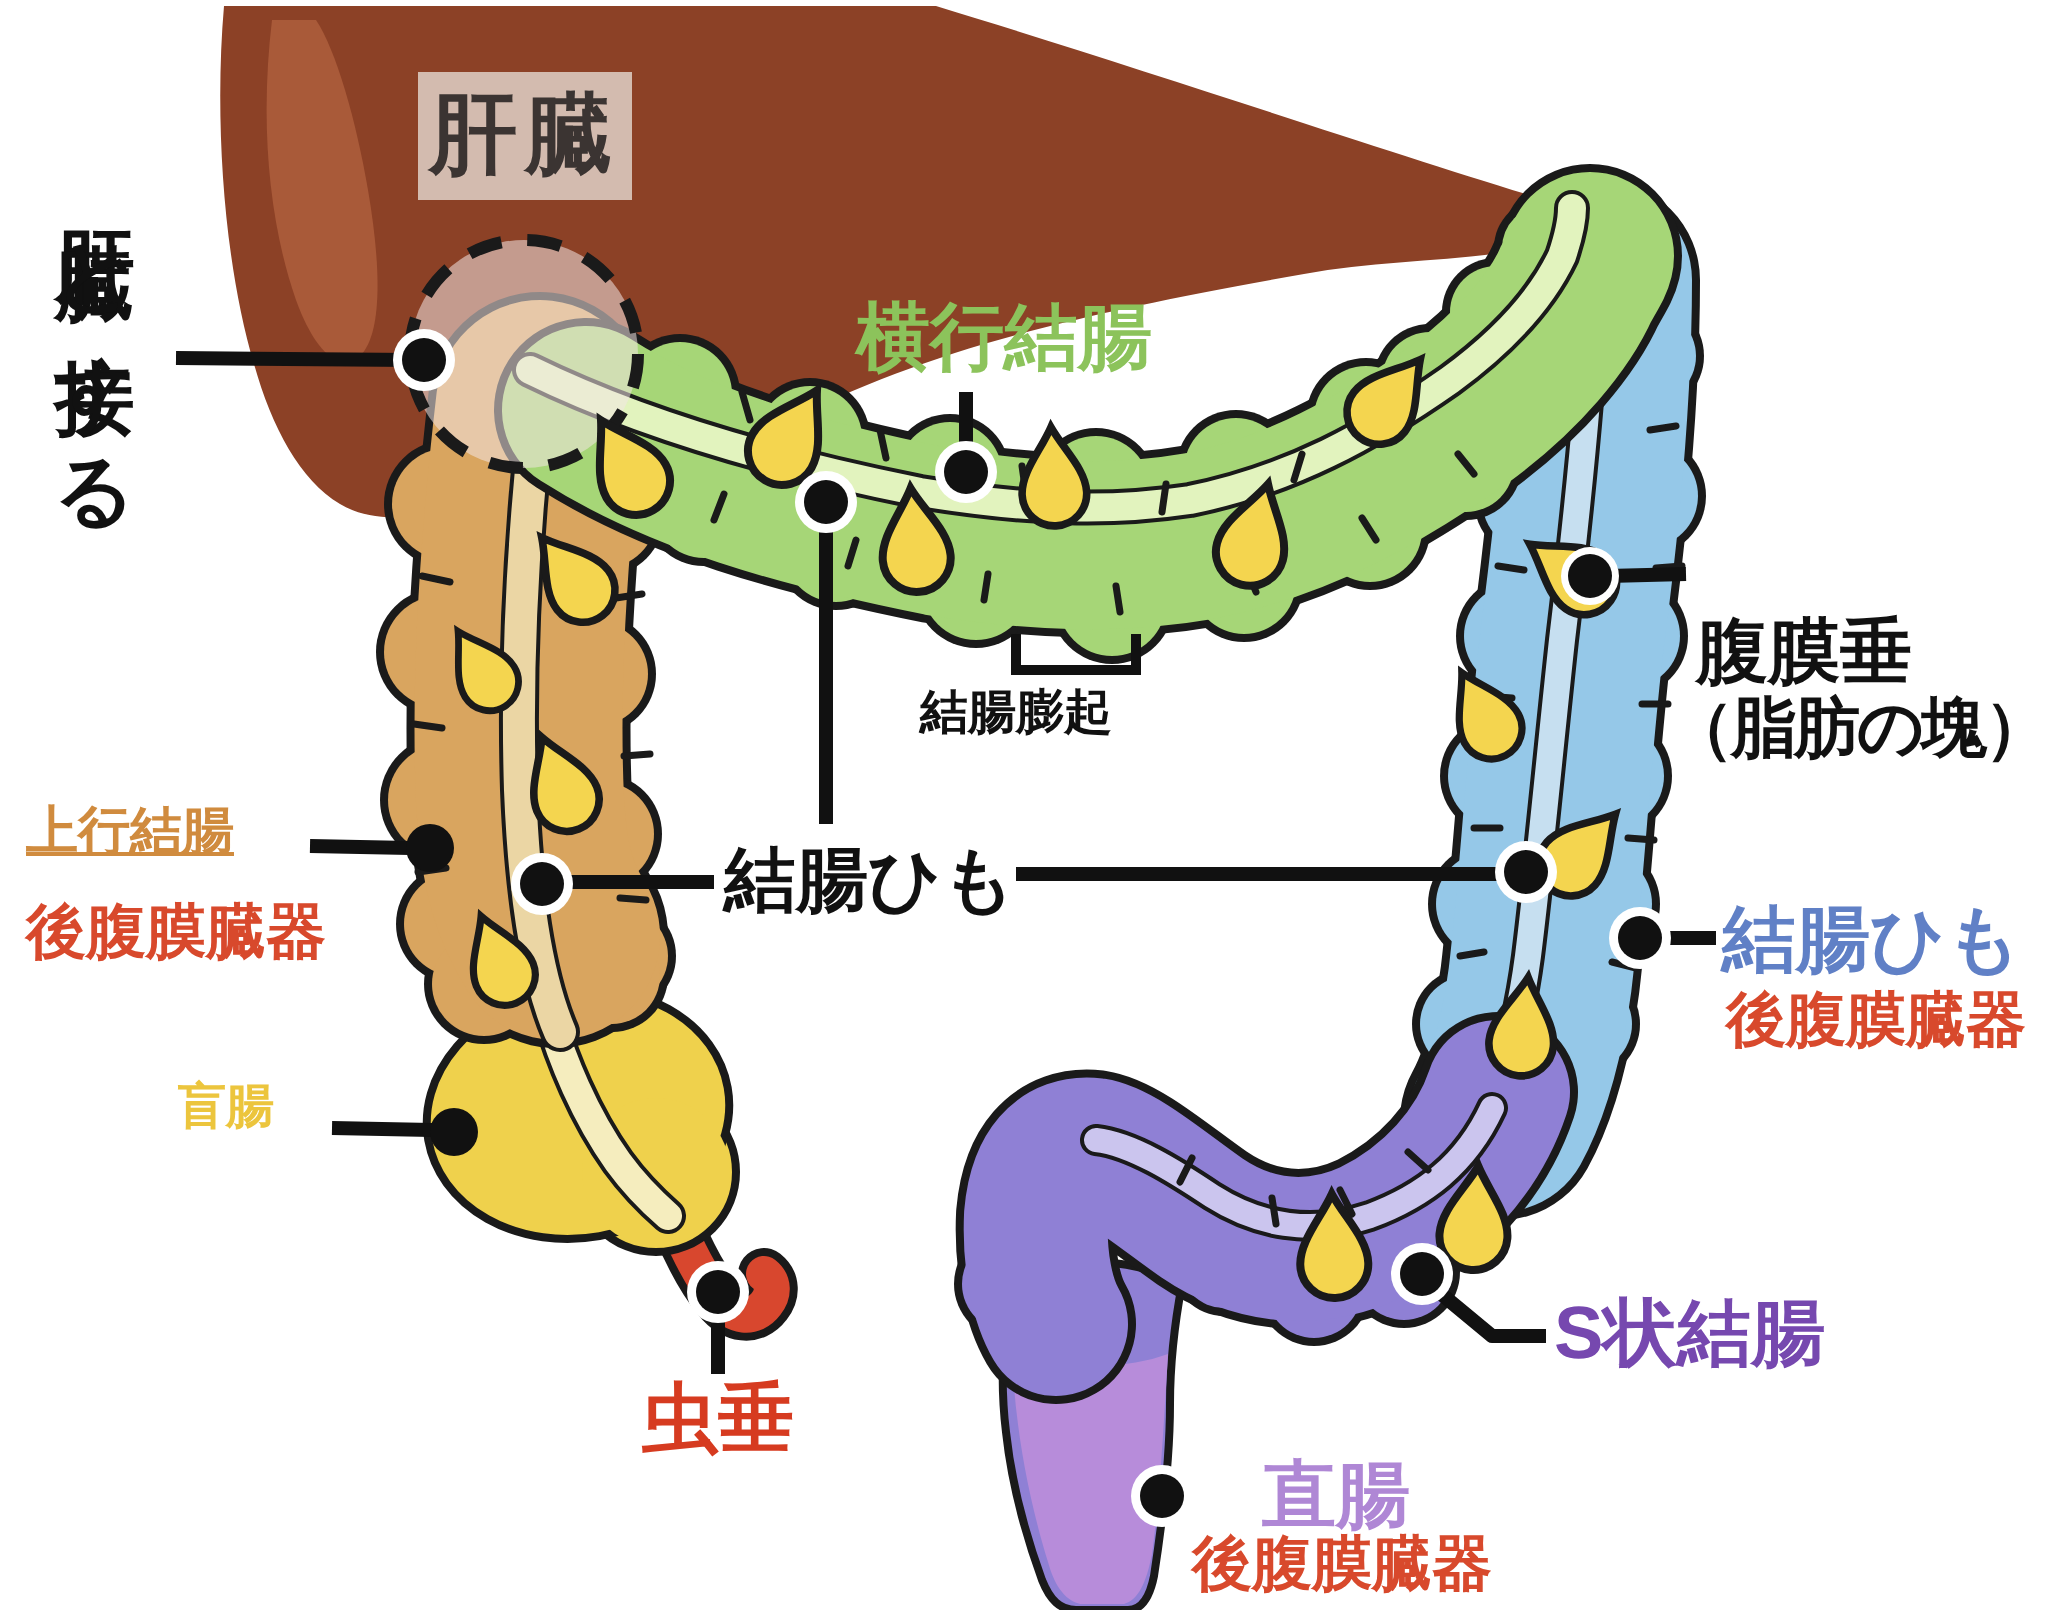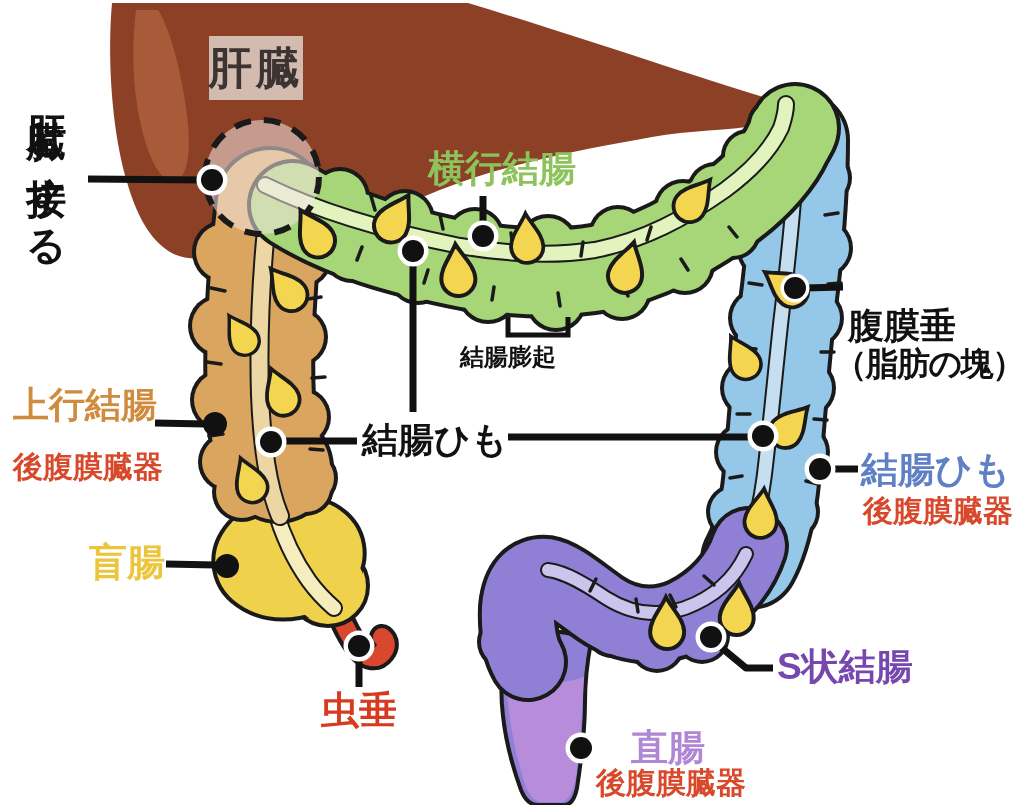--- a/index.html
+++ b/index.html
@@ -1,21 +1,21 @@
 <!DOCTYPE html>
 <html style="--c-outline: #1A1A1A; --c-pointer: #111111; --c-liver: #8C4126; --c-liver_highlight: #A95A39; --c-liver_box_bg: #D3BBAF; --c-liver_box_text: #3B3432; --c-ascending: #D9A55F; --c-ascending_stripe: #EBD6A4; --c-cecum: #EFD14C; --c-cecum_stripe: #F5EDBE; --c-appendix: #D8472E; --c-transverse: #A6D677; --c-transverse_stripe: #E2F3BE; --c-descending: #95C8E8; --c-descending_stripe: #C6DFF0; --c-sigmoid: #8F80D5; --c-sigmoid_stripe: #CBC5EE; --c-rectum: #B78CDA; --c-teardrop: #F4D54F; --c-flexure_overlay: rgba(243,230,228,0.55); --c-label_transverse: #8CC35B; --c-label_ascending: #D08B3E; --c-label_cecum: #ECC53D; --c-label_appendix: #D63B20; --c-label_descending: #6080C6; --c-label_sigmoid: #7648AF; --c-label_rectum: #AF87D5; --c-label_retro: #D8492C; --c-label_black: #111111;"><head>
 <meta charset="utf-8">
 <style>
   html,body{margin:0;padding:0;background:#fff;}
   #stage{position:relative;width:1024px;height:805px;background:#fff;overflow:hidden;
          font-family:"Liberation Sans","DejaVu Sans",sans-serif;}
   #art{position:absolute;left:0;top:0;}
   .lbl{position:absolute;font-weight:800;line-height:1.12;white-space:nowrap;}
   .lbl-sub{font-weight:700;}
-  #lbl-liver-box{width:94px;height:64px;display:flex;align-items:center;justify-content:center;
+  #lbl-liver-box{width:107px;height:64px;display:flex;align-items:center;justify-content:center;
     font-size:44px;font-weight:600;letter-spacing:4px;}
   #lbl-liver-contact{writing-mode:vertical-rl;text-orientation:upright;letter-spacing:5px;}
   
   .ink{stroke:var(--c-outline);fill:none}
   .bink{fill:var(--c-outline)}
   .fliv{fill:var(--c-liver)} .flivh{fill:var(--c-liver_highlight)}
   .casc{stroke:var(--c-ascending);fill:none} .fasc{fill:var(--c-ascending)}
   .ctr{stroke:var(--c-transverse);fill:none} .ftr{fill:var(--c-transverse)}
   .cde{stroke:var(--c-descending);fill:none} .fde{fill:var(--c-descending)}
   .csg{stroke:var(--c-sigmoid);fill:none} .fsg{fill:var(--c-sigmoid)}
@@ -295,25 +295,25 @@
 
 <div class="lbl" style="left:834px;top:258px;font-size:36px;color:var(--c-label_black);">
   <span style="display:block;padding-left:14px;margin-top:48px;">腹膜垂</span>
   <span style="display:block;font-size:33px;letter-spacing:-1.5px;text-align:right;">（脂肪の塊）</span>
 </div>
 
 <div class="lbl" style="left:460px;top:344px;font-size:24px;color:var(--c-label_black);">結腸膨起</div>
 
 <div class="lbl" style="left:362px;top:420px;font-size:36px;color:var(--c-label_black);">結腸ひも</div>
 
-<div class="lbl" style="left:13px;top:385px;font-size:36px;color:var(--c-label_ascending);">上行結腸</div>
+<div class="lbl" style="left:13px;top:401px;font-size:26px;color:var(--c-label_ascending);text-decoration:underline;">上行結腸</div>
 
 <div class="lbl lbl-sub" style="left:13px;top:450px;font-size:30px;color:var(--c-label_retro);">後腹膜臓器</div>
 
-<div class="lbl" style="left:89px;top:541px;font-size:38px;color:var(--c-label_cecum);">盲腸</div>
+<div class="lbl" style="left:89px;top:541px;font-size:24px;color:var(--c-label_cecum);">盲腸</div>
 
 <div class="lbl" style="left:321px;top:689px;font-size:38px;color:var(--c-label_appendix);text-align:right;">虫垂</div>
 
 <div class="lbl" style="left:861px;top:449px;font-size:37px;color:var(--c-label_descending);">結腸ひも</div>
 
 <div class="lbl lbl-sub" style="left:863px;top:494px;font-size:30px;color:var(--c-label_retro);">後腹膜臓器</div>
 
 <div class="lbl" style="left:777px;top:646px;font-size:37px;color:var(--c-label_sigmoid);">S状結腸</div>
 
 <div class="lbl" style="left:631px;top:727px;font-size:37px;color:var(--c-label_rectum);">直腸</div>

